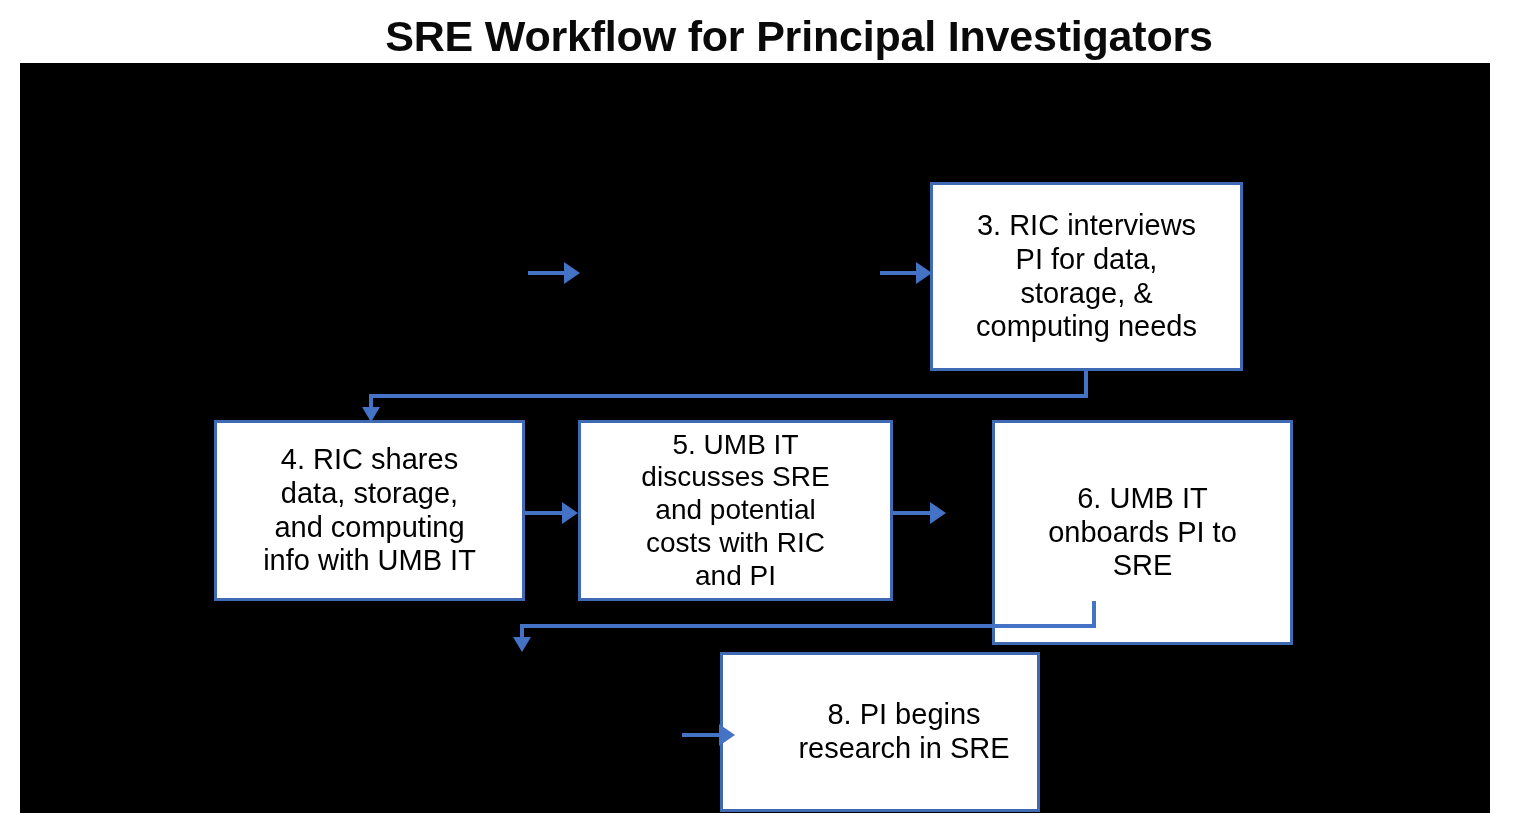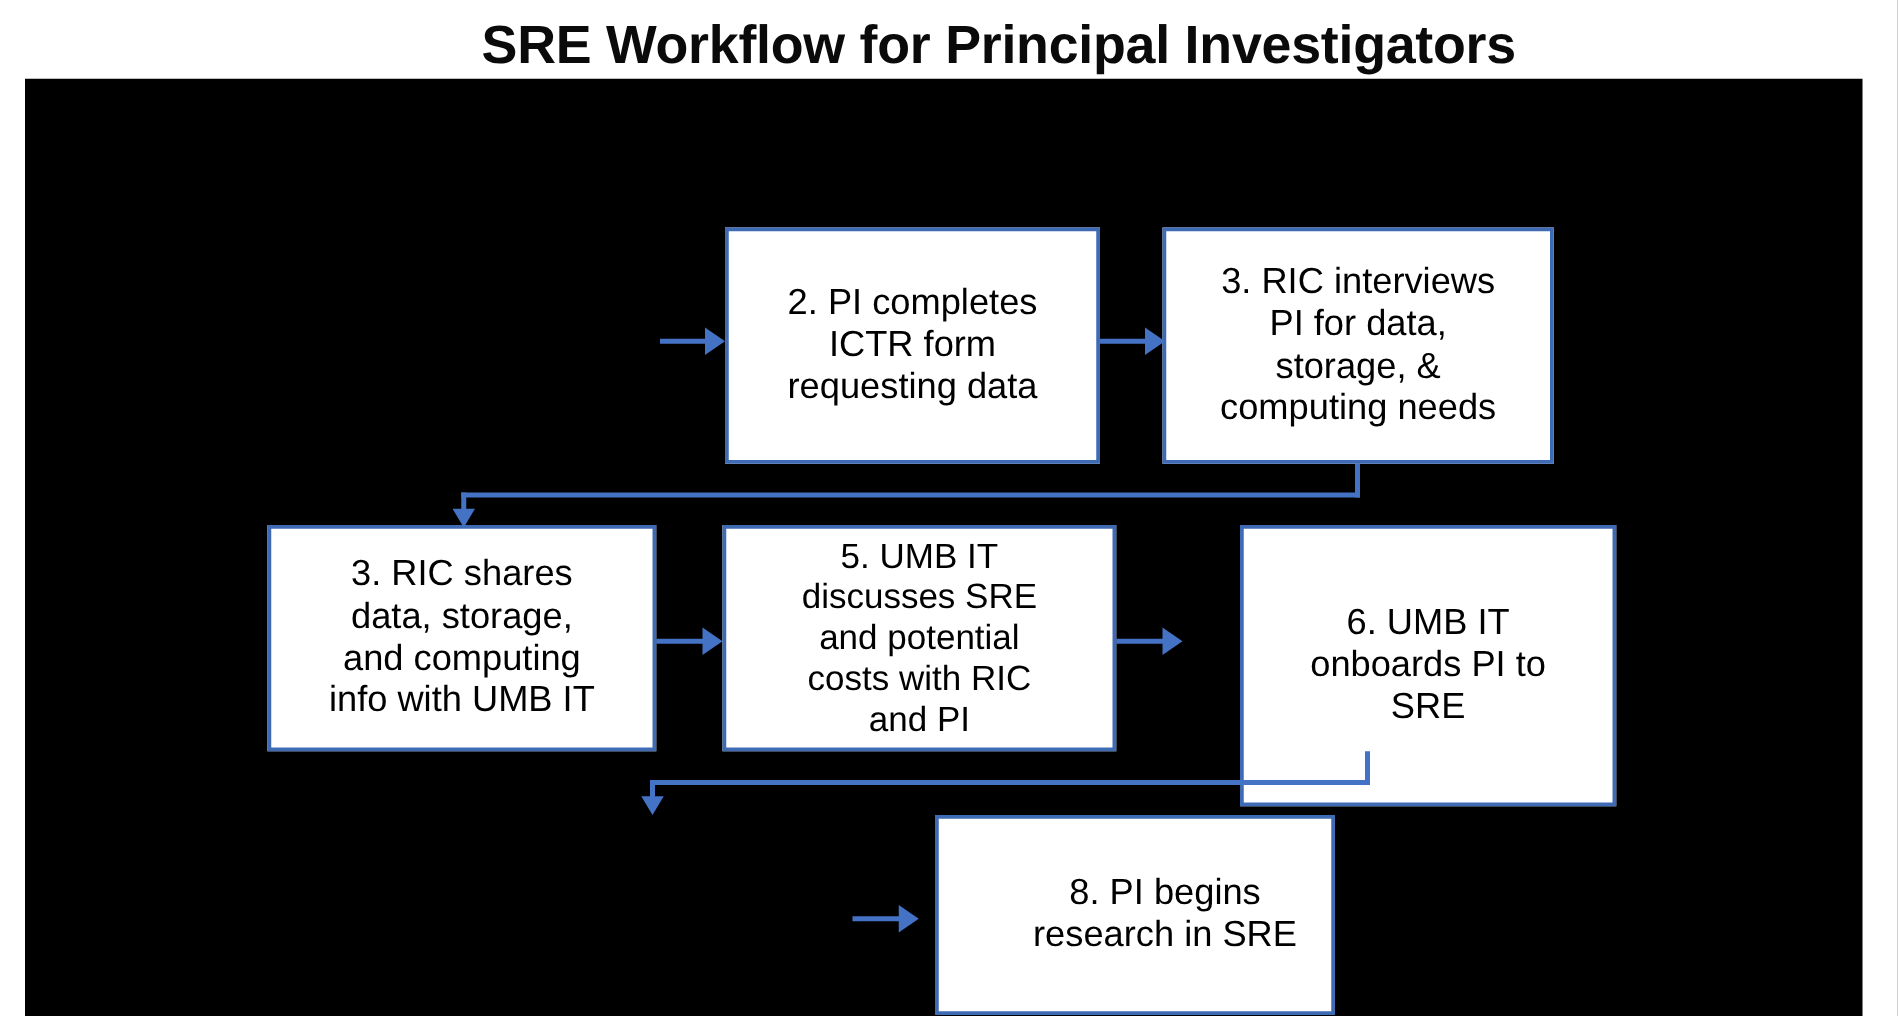--- a/index.html
+++ b/index.html
@@ -118,43 +118,38 @@
   <div id="title">
     <span id="title-text">SRE Workflow for Principal Investigators</span>
   </div>
 
   <div id="canvas"></div>
 
 
   <div class="conn-h" style="left:528px; top:271px; width:40px;"></div>
   <div class="arrow-right" style="left:564px; top:262px;"></div>
 
-  <div class="node" style="left:580px; top:182px; width:300px; height:189px;">
-    <span class="node-label">2. PI completes
-ICTR form
-requesting data</span>
-  </div>
 
   <div class="conn-h" style="left:880px; top:271px; width:40px;"></div>
   <div class="arrow-right" style="left:916px; top:262px;"></div>
 
   <div class="node" style="left:930px; top:182px; width:313px; height:189px;">
     <span class="node-label">3. RIC interviews
 PI for data,
 storage, &amp;
 computing needs</span>
   </div>
 
   <div class="conn-v" style="left:1084px; top:371px; height:27px;"></div>
   <div class="conn-h" style="left:369px; top:394px; width:719px;"></div>
   <div class="conn-v" style="left:369px; top:394px; height:24px;"></div>
   <div class="arrow-down" style="left:362px; top:407px;"></div>
 
   <div class="node" style="left:214px; top:420px; width:311px; height:181px;">
-    <span class="node-label">3. RIC shares
+    <span class="node-label">4. RIC shares
 data, storage,
 and computing
 info with UMB IT</span>
   </div>
 
   <div class="conn-h" style="left:525px; top:511px; width:42px;"></div>
   <div class="arrow-right" style="left:562px; top:502px;"></div>
 
   <div class="node tight" style="left:578px; top:420px; width:315px; height:181px;justify-content:center;">
     <span class="node-label">5. UMB IT
@@ -175,18 +170,18 @@
 
   <div class="conn-v" style="left:1092px; top:601px; height:27px;"></div>
   <div class="conn-h" style="left:520px; top:624px; width:576px;"></div>
   <div class="conn-v" style="left:520px; top:624px; height:24px;"></div>
   <div class="arrow-down" style="left:513px; top:637px;"></div>
 
 
   <div class="conn-h" style="left:682px; top:733px; width:42px;"></div>
   <div class="arrow-right" style="left:719px; top:724px;"></div>
 
-  <div class="node" style="left:748px; top:652px; width:320px; height:160px;padding-left:48px;">
+  <div class="node" style="left:720px; top:652px; width:320px; height:160px;padding-left:48px;">
     <span class="node-label">8. PI begins
 research in SRE</span>
   </div>
 
 </div>
 
 </body></html>

